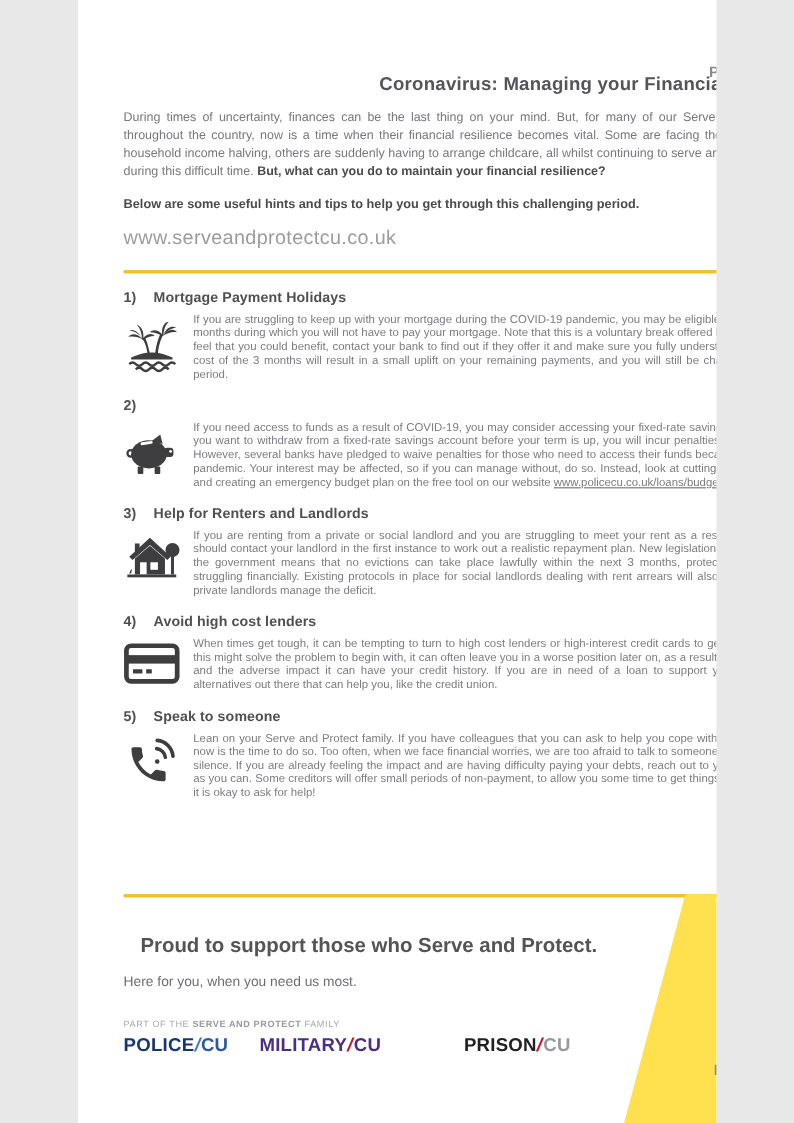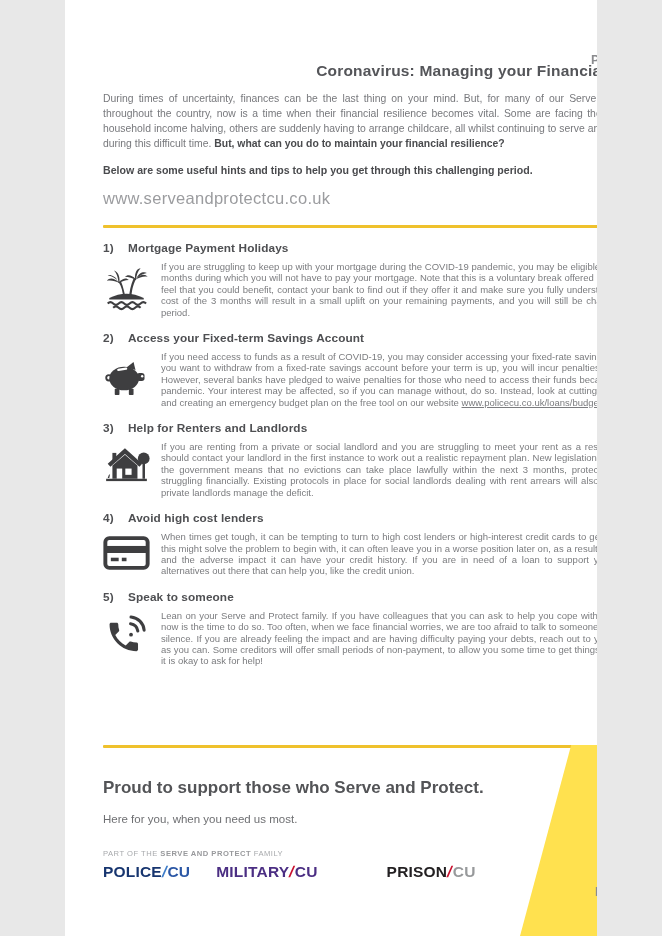--- a/index.html
+++ b/index.html
@@ -32,21 +32,21 @@
   .sec-head { display:flex; font-size:11.8px; font-weight:700; color:#4e4f52; letter-spacing:0.1px; }
   .sec-num { width:25px; flex:0 0 25px; }
   .sec-body { margin-top:6px; font-size:9.5px; line-height:11.4px; color:#7b7c7f; text-align:justify; }
   .sec-icon { float:left; width:47px; height:50px; margin:1px 11px 1px 0; color:#3e3e40; }
   .sec-icon svg { width:100%; height:100%; display:block; }
   .body-link { color:#7b7c7f; text-decoration:underline; }
 
   
   .footer { position:absolute; top:745px; left:0; width:662px; height:191px; background:#fff; }
   .footer-divider { position:absolute; top:0; left:38px; width:586px; height:3px; border-radius:1px; z-index:1; }
-  .footer-heading { position:absolute; top:33px; left:38px; font-size:17px; font-weight:700; color:#535457; z-index:4; }
+  .footer-heading { position:absolute; top:33px; left:52px; font-size:17px; font-weight:700; color:#535457; z-index:4; }
   .footer-sub { position:absolute; top:68px; left:38px; font-size:11.5px; color:#6e6f72; z-index:4; }
   .family-line { position:absolute; top:104px; left:38px; font-size:7.6px; letter-spacing:0.5px; color:#a7a9ac; z-index:4; }
   .family-line b { color:#98999c;margin-top:32px; }
   .cu-logos { position:absolute; top:118px; left:38px; display:flex; gap:26px; align-items:baseline; z-index:4; }
   .cu-logo { font-size:15.5px; font-weight:800; letter-spacing:0.2px; white-space:nowrap; }
   .cu-logo .slash { display:inline-block; transform:skewX(-14deg); font-weight:800; padding:0 0.5px; }
 
   
   .stripes { position:absolute; top:0; right:0; width:300px; height:191px; overflow:hidden; z-index:2; }
   .stripe { position:absolute; top:0; height:191px; transform:skewX(-15deg); transform-origin:0 100%; }
@@ -109,21 +109,20 @@
             <path d="M13 56.5 q3.5 -3.5 7 0 t7 0 t7 0 t7 0 t7 0" fill="none" stroke="currentColor" stroke-width="2.6"></path>
           </svg>
         </span>
         <span>If you are struggling to keep up with your mortgage during the COVID-19 pandemic, you may be eligible for a rest period of 3 months during which you will not have to pay your mortgage. Note that this is a voluntary break offered by a few banks. If you feel that you could benefit, contact your bank to find out if they offer it and make sure you fully understand the process. The cost of the 3 months will result in a small uplift on your remaining payments, and you will still be charged interest for this period.</span>
       </div>
     </div>
 
     <div class="section">
       <div class="sec-head">
         <span class="sec-num">2)</span>
-        <span>Access your Fixed-term Savings Account</span>
       </div>
       <div class="sec-body">
         <span class="sec-icon">
           <svg viewBox="0 0 60 50" fill="currentColor">
             <ellipse cx="27" cy="27" rx="19" ry="15"></ellipse>
             <rect x="43" y="20" width="10" height="10" rx="3.5"></rect>
             <path d="M30 13 L39 6 L41.5 16 Z"></path>
             <rect x="15" y="40" width="6" height="8" rx="1"></rect>
             <rect x="33" y="40" width="6" height="8" rx="1"></rect>
             <circle cx="7.5" cy="26" r="3.4" fill="none" stroke="currentColor" stroke-width="2.4"></circle>

